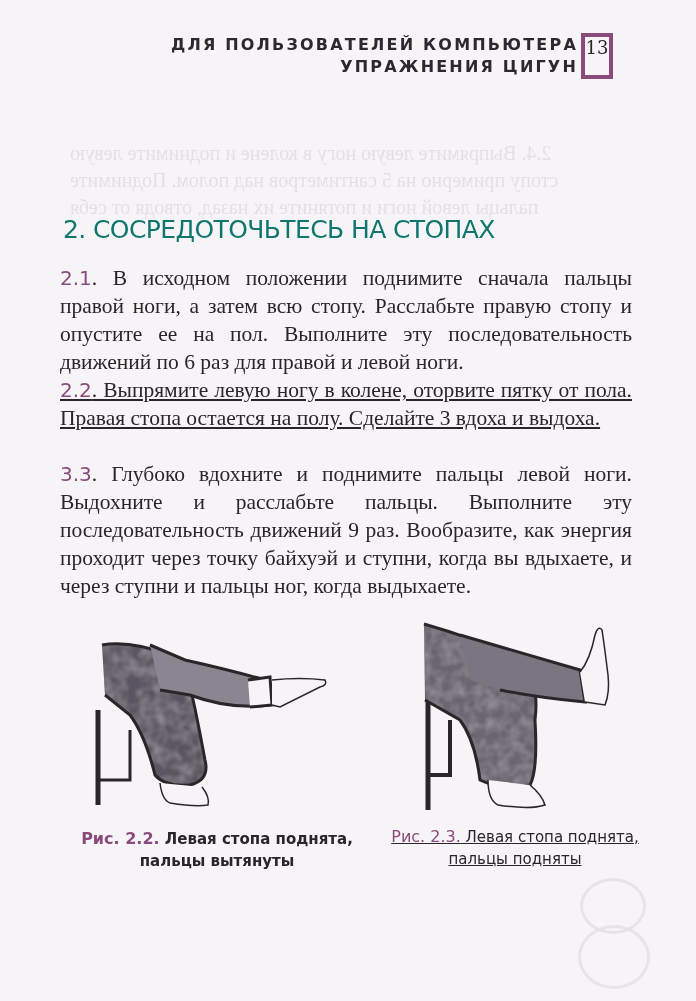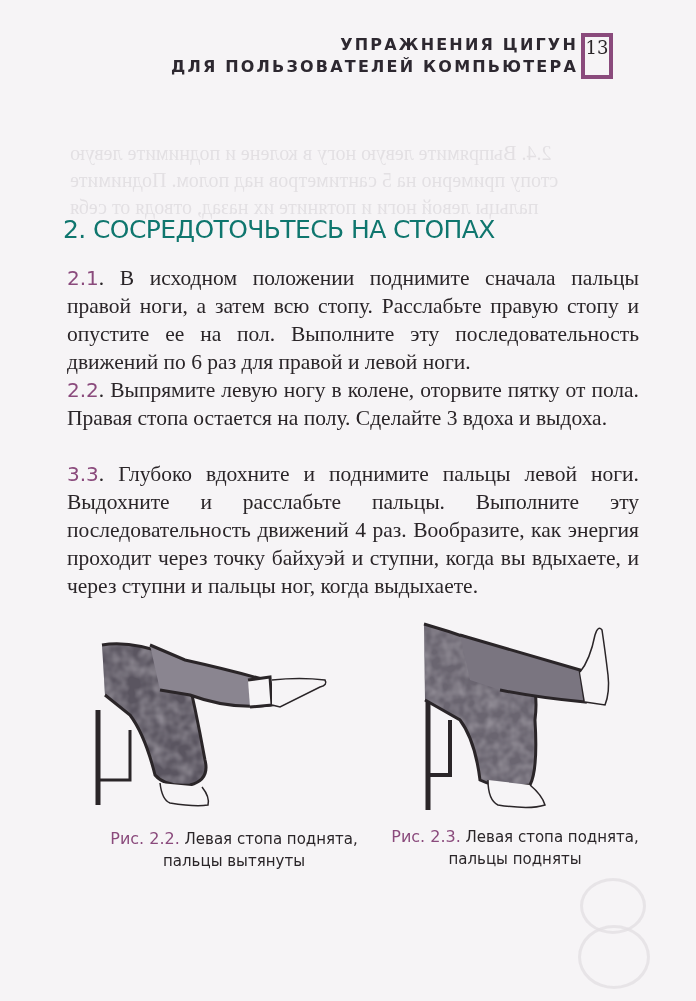--- a/index.html
+++ b/index.html
@@ -24,21 +24,21 @@
     display: flex; align-items: flex-start; justify-content: center;
     font-family: "DejaVu Serif", serif; font-size: 18px; color: #2a2528;
   }
   .bleed { position: absolute; color: #d9d6da; font-size: 20px; line-height: 30px; opacity: 0.65; white-space: nowrap; }
   .section-title {
     position: absolute; left: 63px; top: 215px;
     font-family: "DejaVu Sans", sans-serif;
     font-size: 25px; color: #0f766e; letter-spacing: -0.6px;
   }
   .para {
-    position: absolute; left: 67px; width: 572px;
+    position: absolute; left: 60px; width: 572px;
     font-size: 21.5px; line-height: 28px;
     text-align: justify; text-align-last: left;
   }
   .num { font-family: "DejaVu Sans", sans-serif; color: #8a4a7c; font-size: 20px; }
   .fig { position: absolute; }
   .caption {
     position: absolute; text-align: center;
     font-family: "DejaVu Sans", sans-serif; font-size: 15px; line-height: 22px; color: #2a2528;
   }
   .caption .cap-num { color: #8a4a7c; font-size: 16px; }
@@ -47,37 +47,37 @@
 </head>
 <body>
 
 <div class="bleed" style="left:70px; top:138px; transform:scaleX(-1);">2.4. Выпрямите левую ногу в колене и поднимите левую</div>
 <div class="bleed" style="left:70px; top:165px; transform:scaleX(-1);">стопу примерно на 5 сантиметров над полом. Поднимите</div>
 <div class="bleed" style="left:70px; top:192px; transform:scaleX(-1);">пальцы левой ноги и потяните их назад, отводя от себя</div>
 <div class="bleed-circle" style="left:580px; top:878px; width:60px; height:50px;"></div>
 <div class="bleed-circle" style="left:578px; top:925px; width:66px; height:58px;"></div>
 
 <div class="header">
+  <div class="header-line">ДЛЯ ПОЛЬЗОВАТЕЛЕЙ КОМПЬЮТЕРА</div>
   <div class="header-line">УПРАЖНЕНИЯ ЦИГУН</div>
-  <div class="header-line">ДЛЯ ПОЛЬЗОВАТЕЛЕЙ КОМПЬЮТЕРА</div>
 </div>
 <div class="page-num-box">
   <span>13</span>
 </div>
 
 <div class="section-title">2. СОСРЕДОТОЧЬТЕСЬ НА СТОПАХ</div>
 
 <div class="para" style="top:264px;">
   <span class="num">2.1</span><span>. В исходном положении поднимите сначала пальцы правой ноги, а затем всю стопу. Расслабьте правую стопу и опустите ее на пол. Выполните эту последовательность движений по 6 раз для правой и левой ноги.</span>
 </div>
-<div class="para" style="top:376px;">
+<div class="para" style="top:376px;text-decoration:underline;">
   <span class="num">2.2</span><span>. Выпрямите левую ногу в колене, оторвите пятку от пола. Правая стопа остается на полу. Сделайте 3 вдоха и выдоха.</span>
 </div>
 <div class="para" style="top:460px;">
-  <span class="num">3.3</span><span>. Глубоко вдохните и поднимите пальцы левой ноги. Выдохните и расслабьте пальцы. Выполните эту последовательность движений 4 раз. Вообразите, как энергия проходит через точку байхуэй и ступни, когда вы вдыхаете, и через ступни и пальцы ног, когда выдыхаете.</span>
+  <span class="num">3.3</span><span>. Глубоко вдохните и поднимите пальцы левой ноги. Выдохните и расслабьте пальцы. Выполните эту последовательность движений 9 раз. Вообразите, как энергия проходит через точку байхуэй и ступни, когда вы вдыхаете, и через ступни и пальцы ног, когда выдыхаете.</span>
 </div>
 
 <div class="fig" style="left:90px; top:615px; width:260px; height:200px;">
   <svg width="260" height="200" viewBox="0 0 260 200">
     <defs>
       <filter id="ink1">
           <feTurbulence type="fractalNoise" baseFrequency="0.08" numOctaves="2" seed="3"></feTurbulence>
           <feColorMatrix values="0 0 0 0 0.3  0 0 0 0 0.28  0 0 0 0 0.32  0 0 0 1.6 -0.5"></feColorMatrix>
           <feComposite in2="SourceGraphic" operator="in"></feComposite>
         </filter>
@@ -120,20 +120,20 @@
 
     <path d="M40 15 L160 50 L165 82 Q120 78 80 70 L50 60 Z" fill="#7a7580"></path>
     <path d="M40 15 L160 50 L165 82 Q120 78 80 70" fill="none" stroke="#2a2528" stroke-width="3"></path>
 
     <path d="M160 52 Q170 40 175 15 Q178 5 182 10 Q185 30 188 55 Q190 72 185 85 L165 82" fill="#f6f4f6" stroke="#2a2528" stroke-width="1.5"></path>
 
     <path d="M68 160 Q68 180 78 185 Q110 190 125 185 Q122 175 110 165" fill="#f6f4f6" stroke="#2a2528" stroke-width="1.5"></path>
   </svg>
 </div>
 
-<div class="caption" style="left:89px; top:828px; width:290px;">
+<div class="caption" style="left:72px; top:828px; width:290px;font-weight:bold;">
   <span class="cap-num">Рис. 2.2.</span><span> Левая стопа поднята,</span><br>
   <span>пальцы вытянуты</span>
 </div>
-<div class="caption" style="left:370px; top:826px; width:290px;">
+<div class="caption" style="left:370px; top:826px; width:290px;text-decoration:underline;">
   <span class="cap-num">Рис. 2.3.</span><span> Левая стопа поднята,</span><br>
   <span>пальцы подняты</span>
 </div>
 
 </body></html>

